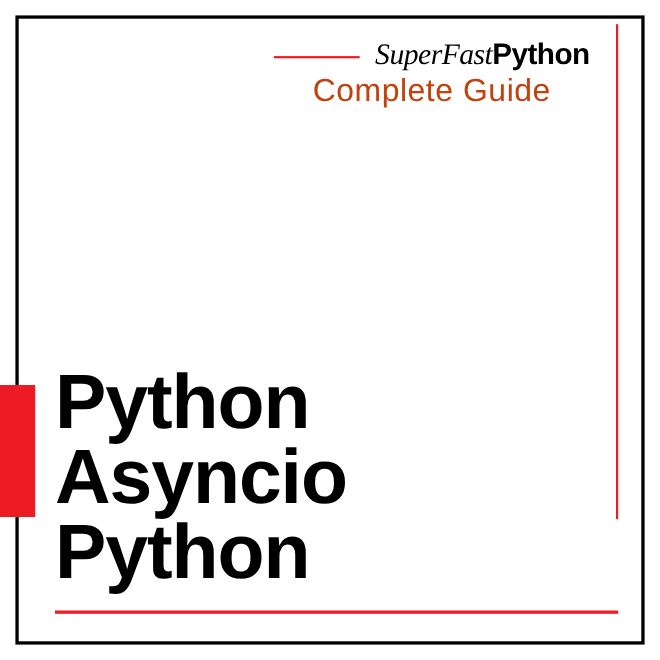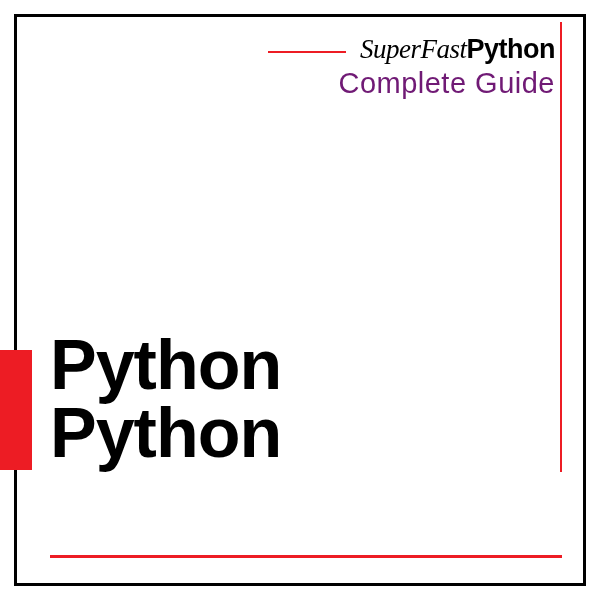--- a/index.html
+++ b/index.html
@@ -14,22 +14,22 @@
     position: absolute;
     top: 14px;
     left: 14px;
     right: 14px;
     bottom: 14px;
     border: 3px solid #000;
   }
   .header {
     position: absolute;
     top: 34px;
-    right: 45px;
-    text-align: right;
+    right: 64px;
+    text-align: center;
   }
   .header-row {
     display: flex;
     align-items: center;
     justify-content: flex-end;
     gap: 14px;
   }
   .red-dash {
     width: 78px;
     height: 2px;
@@ -46,21 +46,21 @@
     font-weight: 400;
   }
   .brand-bold {
     font-weight: 800;
   }
   .subtitle {
     font-size: 29px;
     font-weight: 300;
     letter-spacing: 0.5px;
     margin-top: 2px;
-    color: #701a75;
+    color: #c2410c;
   }
   .vertical-line {
     position: absolute;
     top: 22px;
     right: 38px;
     width: 2px;
     height: 450px;
     background: #ed1c24;
   }
   .red-block {
@@ -104,16 +104,17 @@
   </div>
   <div class="subtitle">Complete Guide</div>
 </div>
 
 <div class="vertical-line"></div>
 
 <div class="red-block"></div>
 
 <div class="main-title">
   <div>Python</div>
+  <div>Asyncio</div>
   <div>Python</div>
 </div>
 
 <div class="bottom-line"></div>
 
 </body></html>

